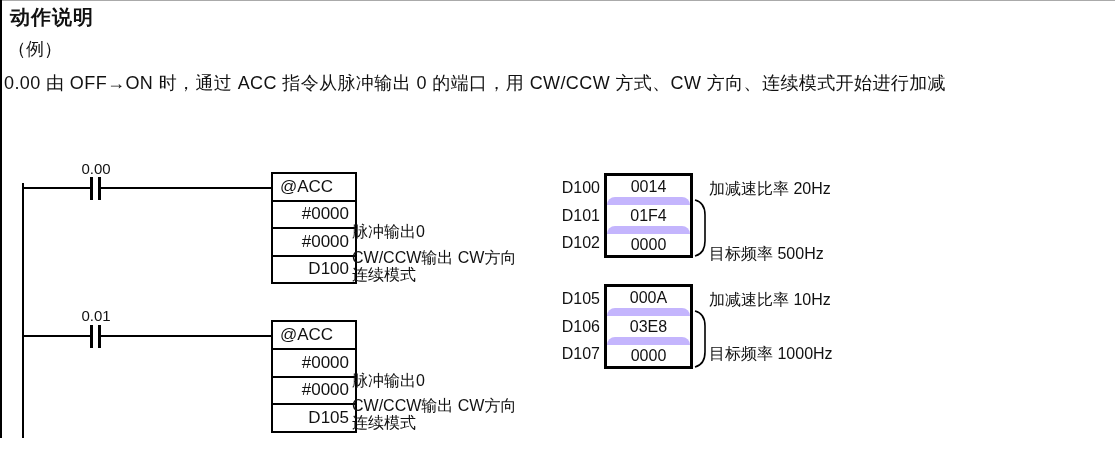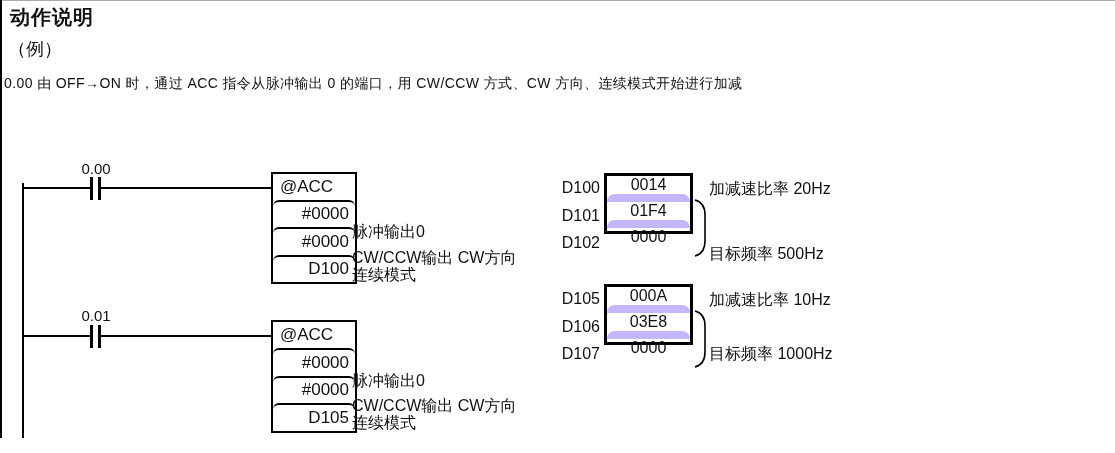--- a/index.html
+++ b/index.html
@@ -6,41 +6,41 @@
   .page {
     position:relative; width:1115px; height:453px;
     background:#ffffff; overflow:hidden;
     font-family:"Liberation Sans", sans-serif; color:#111111;
   }
   .top-hairline { position:absolute; left:0; top:0; width:1115px; height:1px; background:#aaaaaa; }
   .left-border  { position:absolute; left:0; top:0; width:2px; height:438px; background:#000000; }
 
   .title { position:absolute; left:10px; top:4px; margin:0; font-size:20px; font-weight:bold; letter-spacing:1px; }
   .example { position:absolute; left:8px; top:37px; font-size:18px; }
-  .para { position:absolute; left:4px; top:69px; font-size:14px; line-height:28.5px; letter-spacing:0.4px; white-space:nowrap; }
+  .para { position:absolute; left:4px; top:69px; font-size:18px; line-height:28.5px; letter-spacing:0.4px; white-space:nowrap; }
 
   
   .hline { position:absolute; height:2px; background:#000000; }
   .vline { position:absolute; width:2px; background:#000000; }
   .cbar  { position:absolute; width:3px; height:23px; background:#000000; }
   .clabel{ position:absolute; width:60px; text-align:center; font-size:15px; }
 
   .accbox {
     position:absolute; left:271px; width:86px; height:112px;
     border:2px solid #000000; box-sizing:border-box;
     display:flex; flex-direction:column; background:#ffffff;
   }
-  .accrow { flex:1; display:flex; align-items:center; font-size:17px;border-radius:6px; }
+  .accrow { flex:1; display:flex; align-items:center; font-size:17px; }
   .acchead { justify-content:flex-start; padding-left:7px; }
   .accval  { justify-content:flex-end; padding-right:6px; border-top:2px solid #000000; }
 
   .ann { position:absolute; left:352px; font-size:16px; line-height:17px;margin-top:20px; }
 
   .memtable {
-    position:absolute; left:604px; width:89px; height:61px;
+    position:absolute; left:604px; width:89px; height:85px;
     border:3px solid #000000; box-sizing:border-box;
     display:flex; flex-direction:column; background:#ffffff;
   }
   .memrow { flex:1; display:flex; align-items:center; justify-content:center; font-size:16px; }
   .memrow + .memrow { border-top:8px solid #c4b5fd;border-radius:8px; }
 
   .addr { position:absolute; left:552px; width:48px; text-align:right; font-size:16px; }
   .rlabel { position:absolute; left:709px; font-size:16px; white-space:nowrap; }
   .brace { position:absolute; left:694px; width:14px; height:58px; }
 </style>

